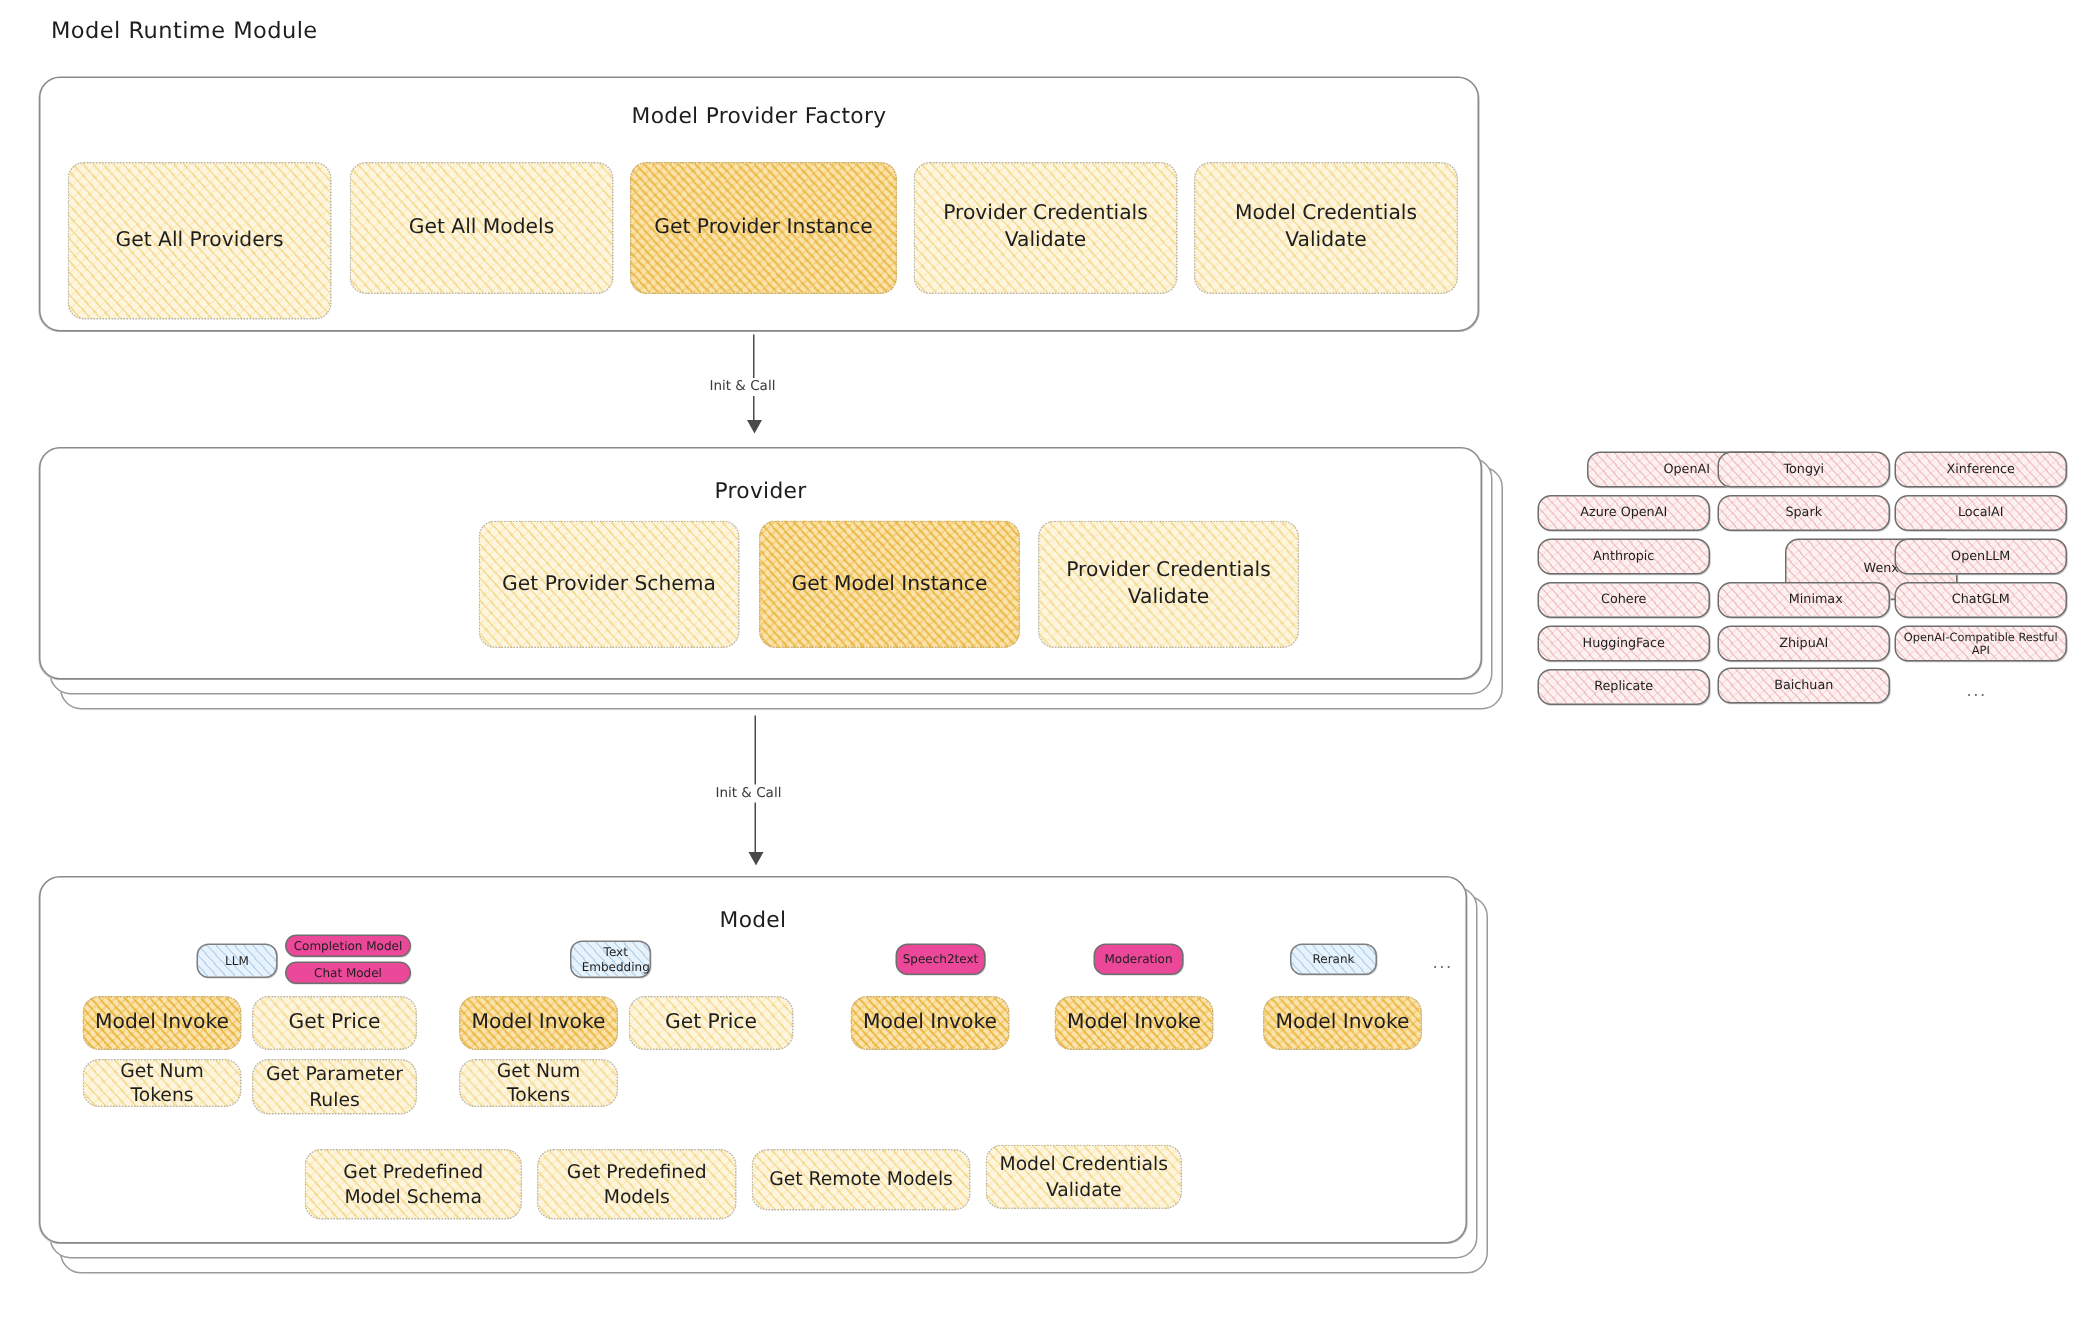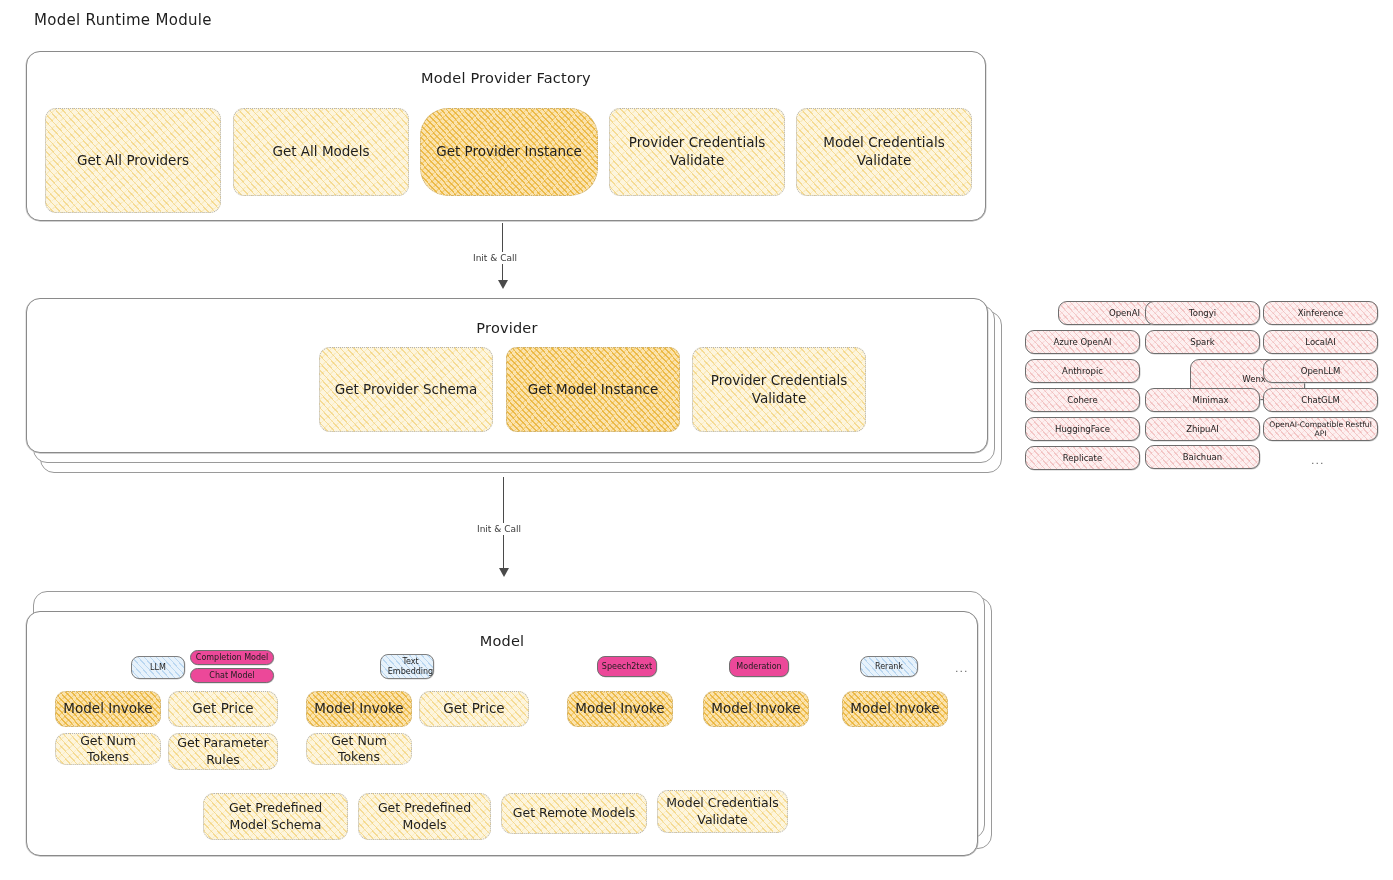--- a/index.html
+++ b/index.html
@@ -159,21 +159,21 @@
 
 <div class="page-title" style="left:34px; top:11px;">Model Runtime Module</div>
 
 <div class="hd container-box" style="left:26px; top:51px; width:960px; height:170px;">
   <div class="box-title" style="top:18px;">Model Provider Factory</div>
 
   <div class="node" style="left:18px; top:56px; width:176px; height:105px;">Get All Providers</div>
 
   <div class="node" style="left:206px; top:56px; width:176px; height:88px;">Get All Models</div>
 
-  <div class="node hot" style="left:393px; top:56px; width:178px; height:88px;border-radius:28px;">Get Provider Instance</div>
+  <div class="node hot" style="left:393px; top:56px; width:178px; height:88px;">Get Provider Instance</div>
 
   <div class="node" style="left:582px; top:56px; width:176px; height:88px;">Provider Credentials Validate</div>
 
   <div class="node" style="left:769px; top:56px; width:176px; height:88px;">Model Credentials Validate</div>
 </div>
 
 <div class="arrow-line" style="left:502px; top:223px; height:62px;"></div>
 <div class="arrow-head" style="left:498px; top:280px;"></div>
 <div class="arrow-label" style="left:470px; top:252px;">Init &amp; Call</div>
 
@@ -215,21 +215,21 @@
   <div class="ellipsis-mark" style="left:1311px; top:454px;">...</div>
 </div>
 
 <div class="arrow-line" style="left:503px; top:477px; height:96px;"></div>
 <div class="arrow-head" style="left:499px; top:568px;"></div>
 <div class="arrow-label" style="left:474px; top:523px;">Init &amp; Call</div>
 
 <div class="hd stack-layer" style="left:40px; top:597px; width:952px; height:252px;"></div>
 <div class="hd stack-layer" style="left:33px; top:591px; width:952px; height:248px;"></div>
 
-<div class="hd container-box" style="left:26px; top:584px; width:952px; height:245px;margin-top:27px;">
+<div class="hd container-box" style="left:26px; top:584px; width:952px; height:245px;">
   <div class="box-title" style="top:21px;">Model</div>
 
   <div class="badge blue" style="left:104px; top:44px; width:54px; height:23px;">LLM</div>
   <div class="badge" style="left:163px; top:38px; width:84px; height:15px;">Completion Model</div>
   <div class="badge" style="left:163px; top:56px; width:84px; height:15px;">Chat Model</div>
 
   <div class="node hot" style="left:28px; top:79px; width:106px; height:36px;">Model Invoke</div>
   <div class="node" style="left:141px; top:79px; width:110px; height:36px;">Get Price</div>
   <div class="node" style="left:28px; top:121px; width:106px; height:32px; font-size:12.5px;">Get Num Tokens</div>
   <div class="node" style="left:141px; top:121px; width:110px; height:37px; font-size:12.5px;">Get Parameter Rules</div>

